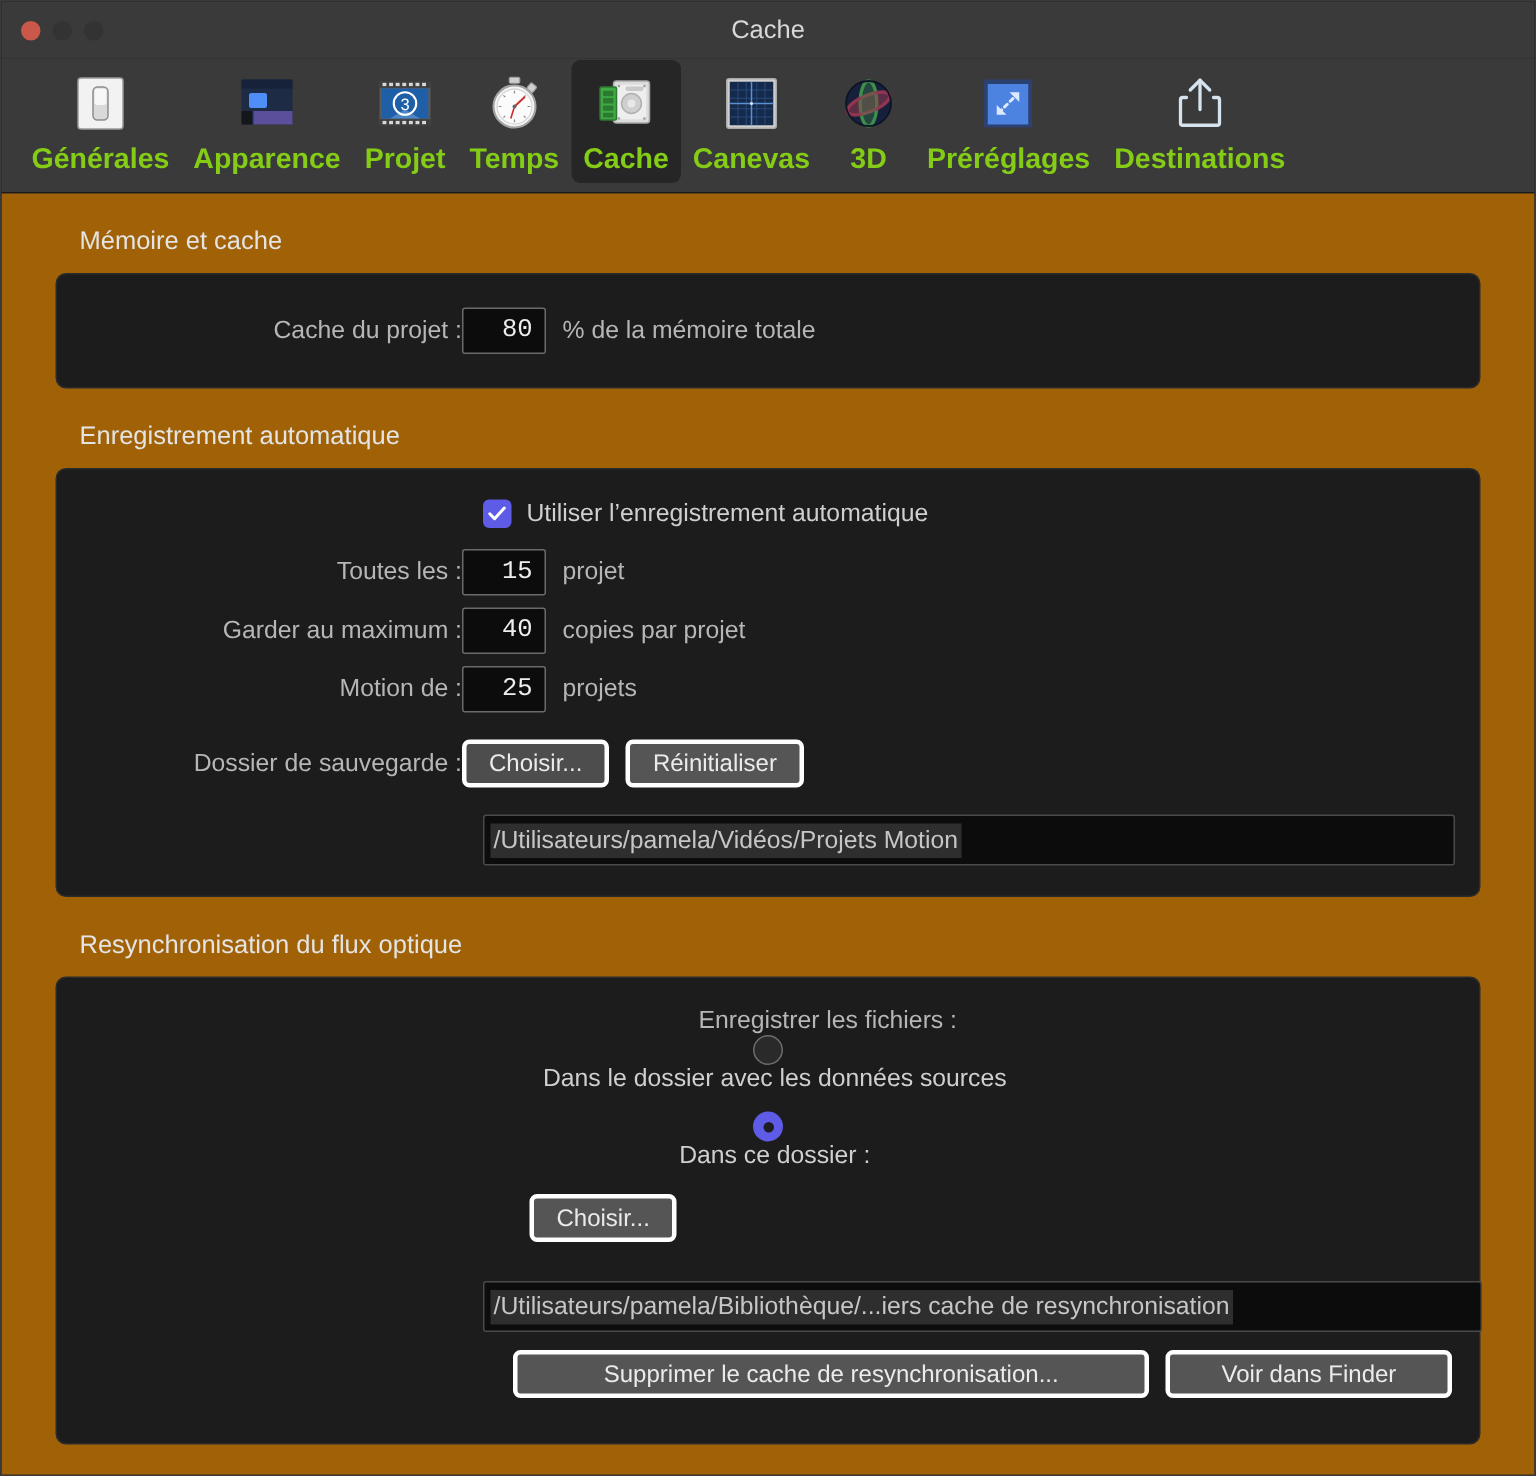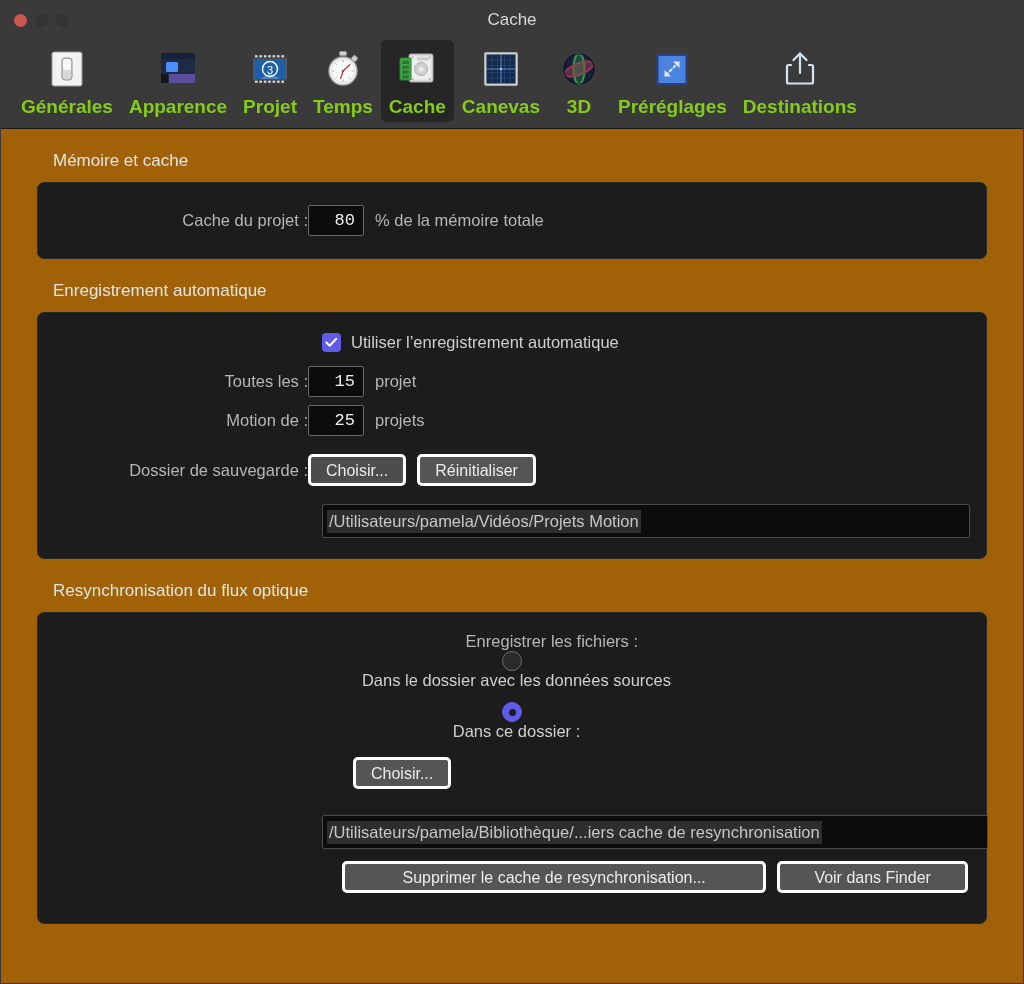--- a/index.html
+++ b/index.html
@@ -439,20 +439,25 @@
         </div>
         <div class="cb-label">Utiliser l’enregistrement automatique</div>
       </div>
 
       <div class="row">
         <div class="label-col">Toutes les :</div>
         <input class="numfield" value="15" style="">
         <div class="suffix">projet</div>
       </div>
 
+      <div class="row">
+        <div class="label-col">Garder au maximum :</div>
+        <input class="numfield" value="40" style="">
+        <div class="suffix">copies par projet</div>
+      </div>
 
       <div class="row">
         <div class="label-col">Motion de :</div>
         <input class="numfield" value="25" style="">
         <div class="suffix">projets</div>
       </div>
 
       <div class="row" style="margin-top:18px;">
         <div class="label-col">Dossier de sauvegarde :</div>
         <div class="btn-row">

